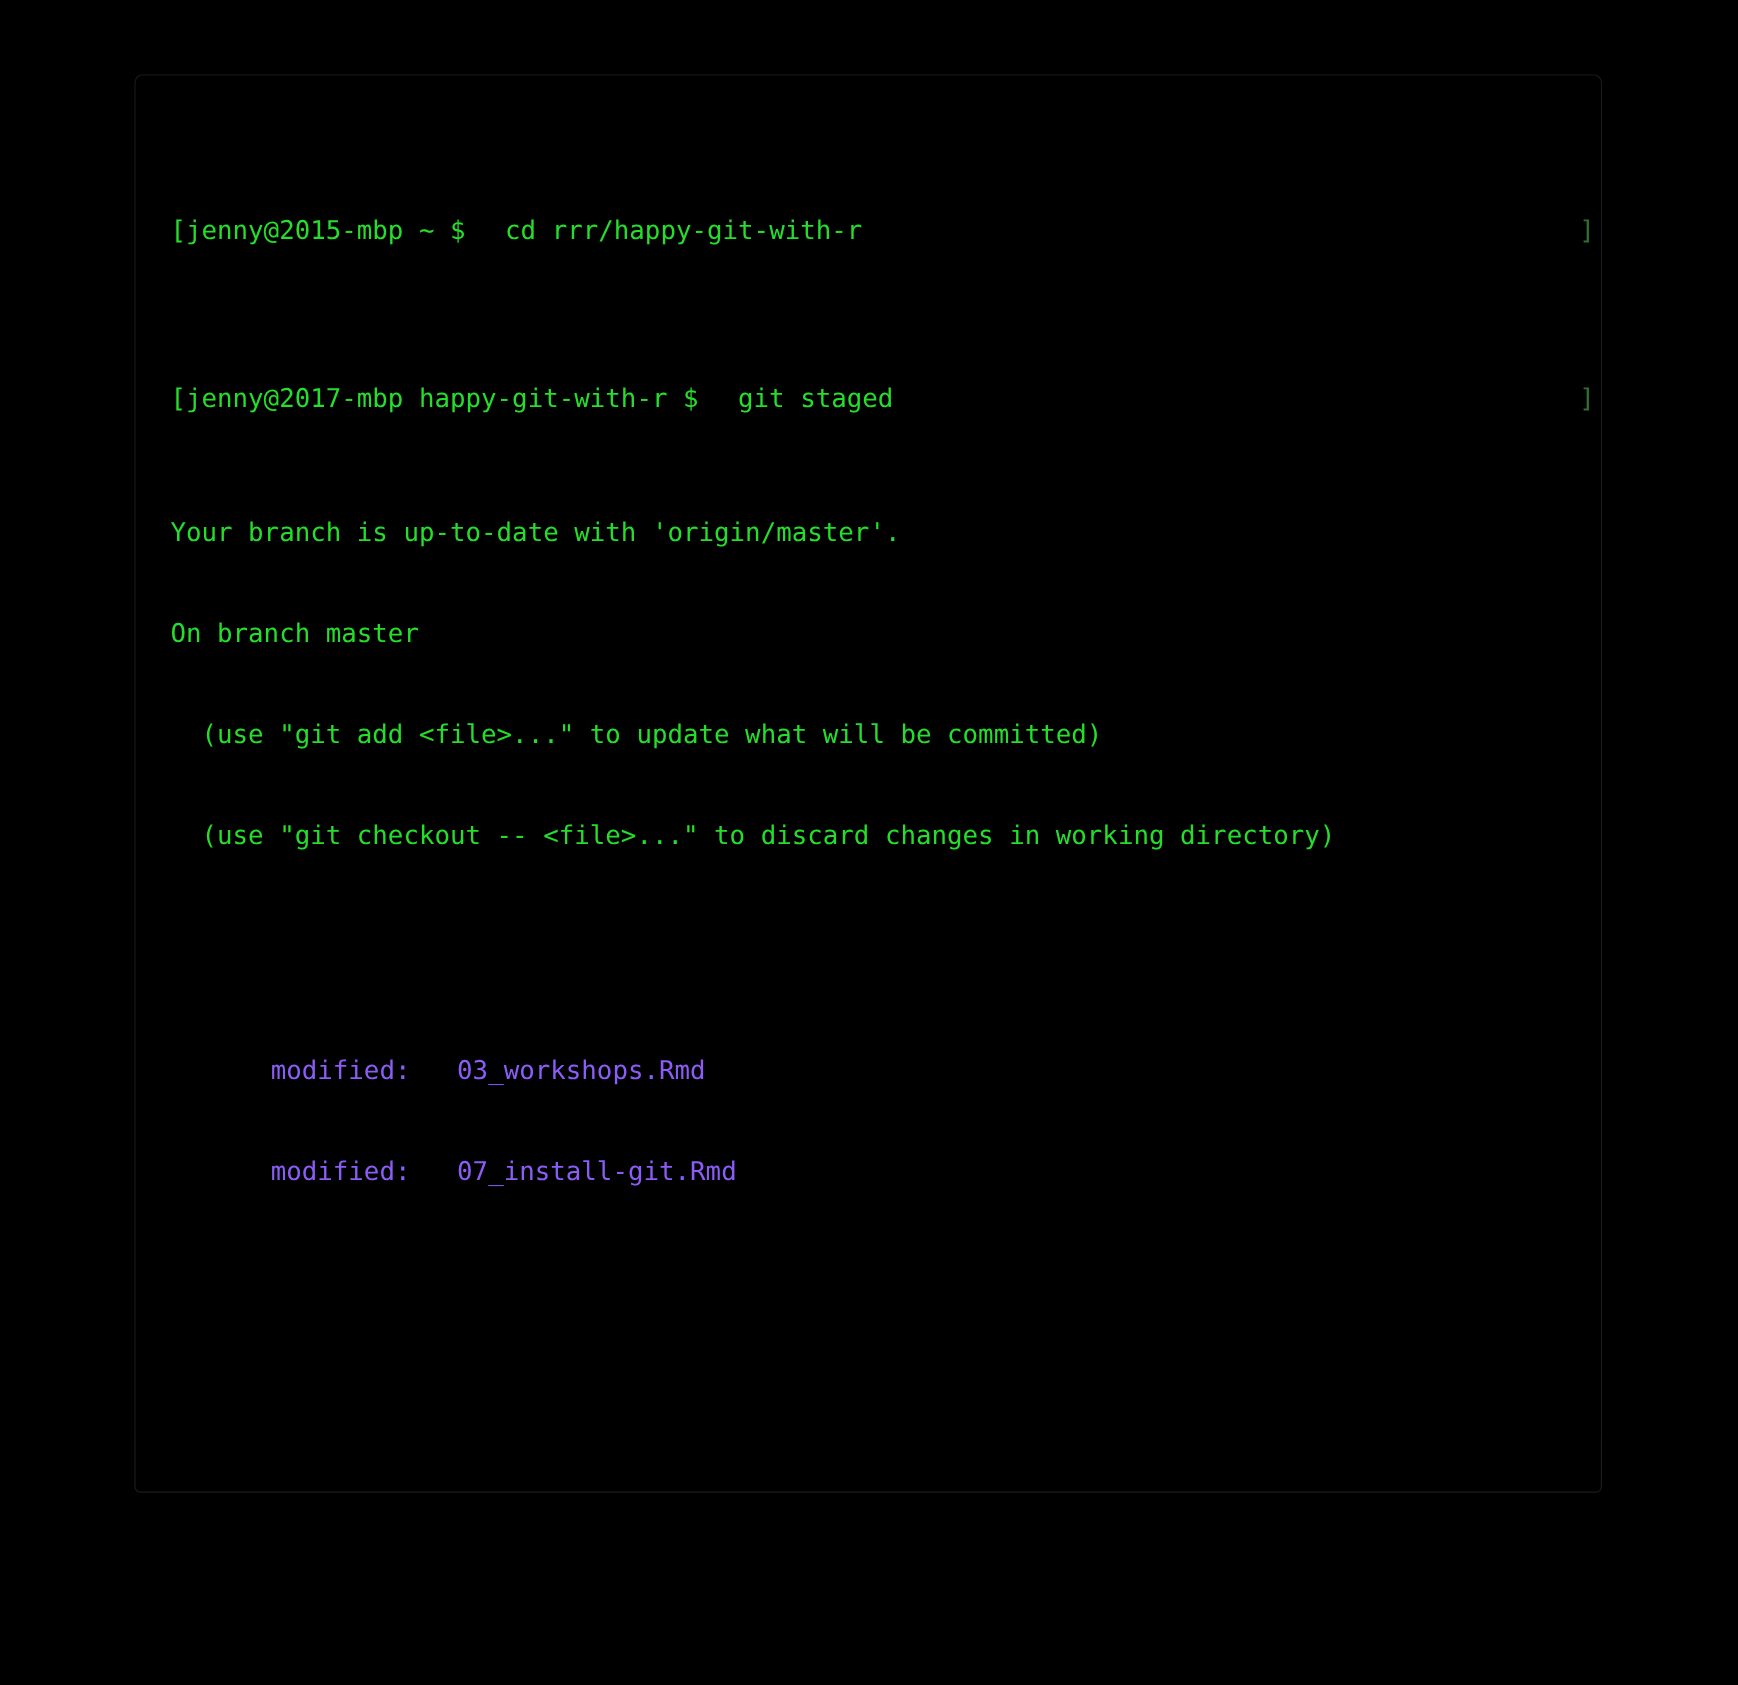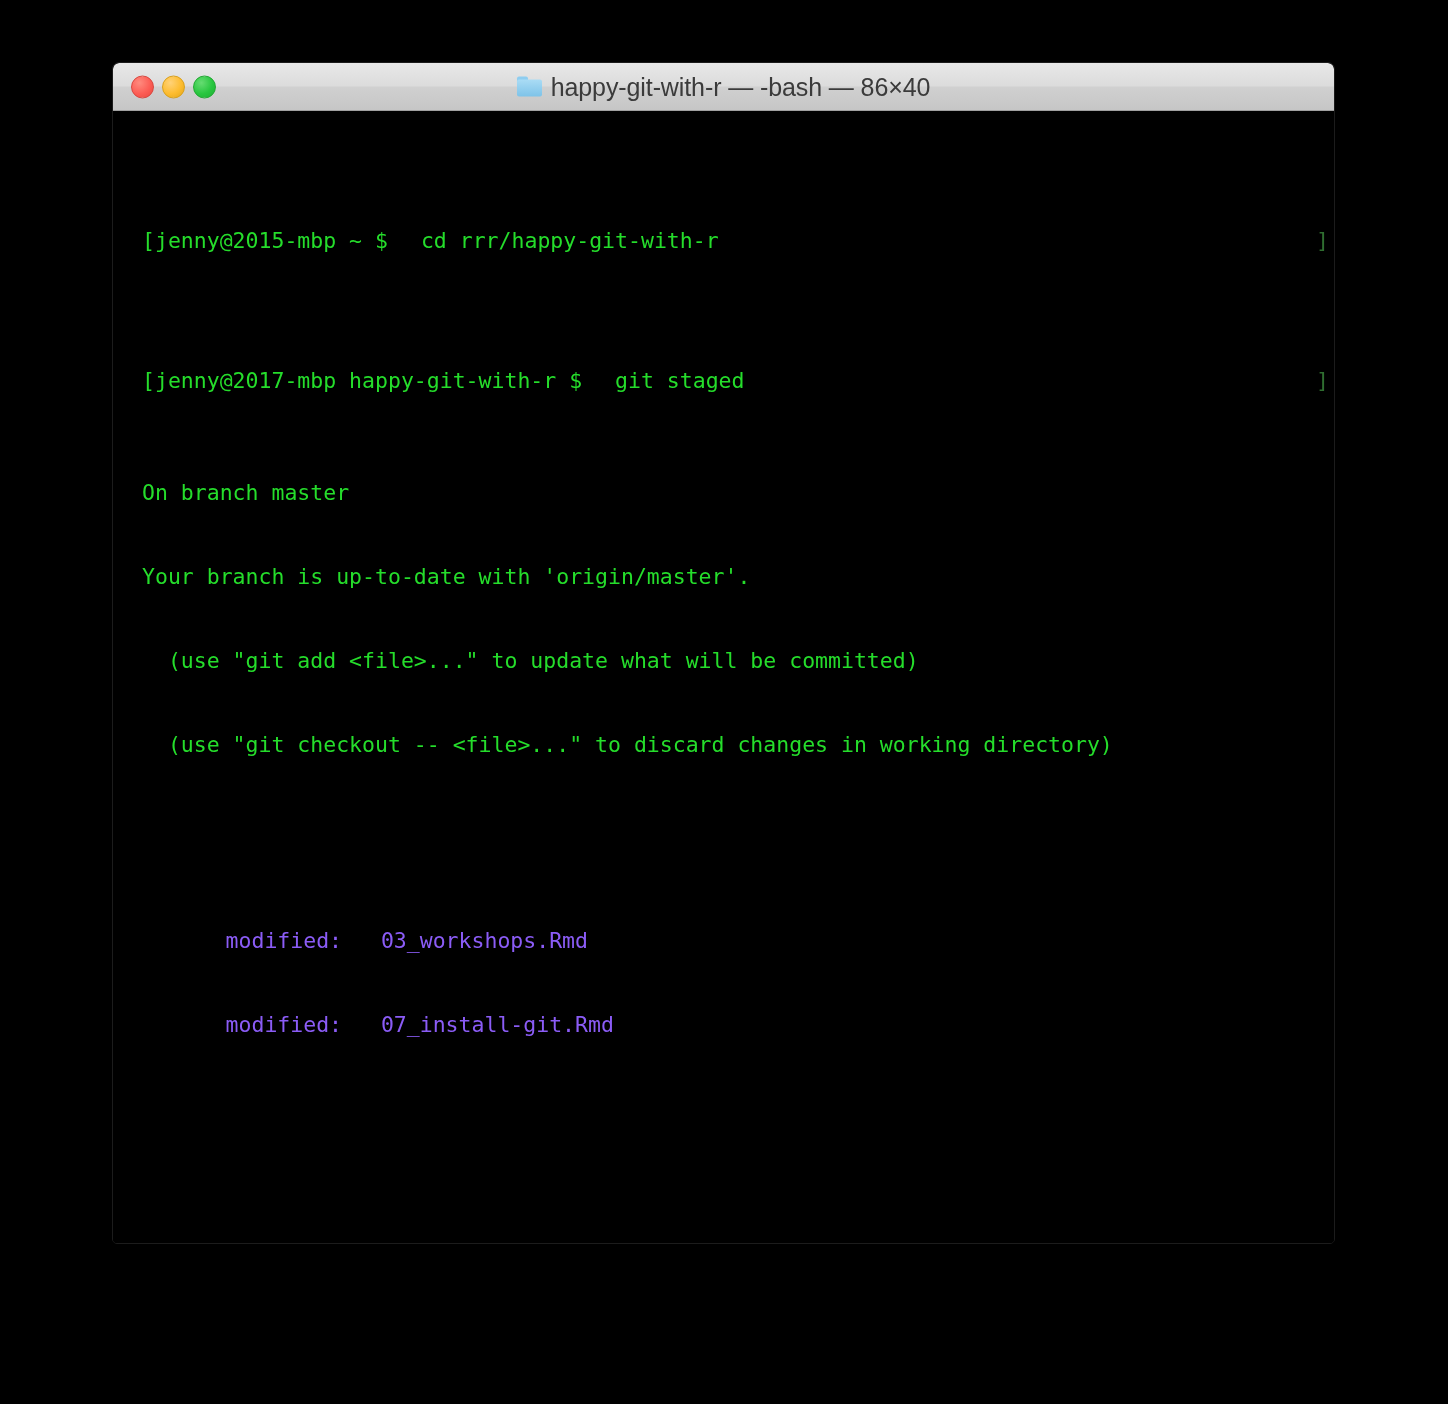--- a/index.html
+++ b/index.html
@@ -146,46 +146,32 @@
     color: #2f6e30;
   }
 </style>
 </head>
 <body>
 
 <div id="screen">
 
   <div class="window">
 
-    <div class="titlebar">
-      <div class="traffic">
-        <span class="light close"></span>
-        <span class="light min"></span>
-        <span class="light max"></span>
-      </div>
-      <div class="title-center">
-        <span class="folder-icon">
-          <span class="tab"></span>
-            <span class="body"></span>
-        </span>
-        <span class="title-text">happy-git-with-r — -bash — 86×40</span>
-      </div>
-    </div>
 
     <div class="term">
       <div class="lines">
 
         
         <div class="row"><span class="c-green">[jenny@2015-mbp ~ $ </span><span class="c-green">cd rrr/happy-git-with-r</span><span class="marker-right c-dim">]</span></div>
 
         
         <div class="row"><span class="c-green">[jenny@2017-mbp happy-git-with-r $ </span><span class="c-green">git staged</span><span class="marker-right c-dim">]</span></div>
 
+        <div class="row c-green">Your branch is up-to-date with 'origin/master'.</div>
         <div class="row c-green">On branch master</div>
-        <div class="row c-green">Your branch is up-to-date with 'origin/master'.</div>
         <div class="row c-green">  (use "git add &lt;file&gt;..." to update what will be committed)</div>
         <div class="row c-green">  (use "git checkout -- &lt;file&gt;..." to discard changes in working directory)</div>
         <div class="row">&nbsp;</div>
 
         <div class="row c-red"><span>        modified:   </span><span>03_workshops.Rmd</span></div>
         <div class="row c-red"><span>        modified:   </span><span>07_install-git.Rmd</span></div>
         
         
         
 

